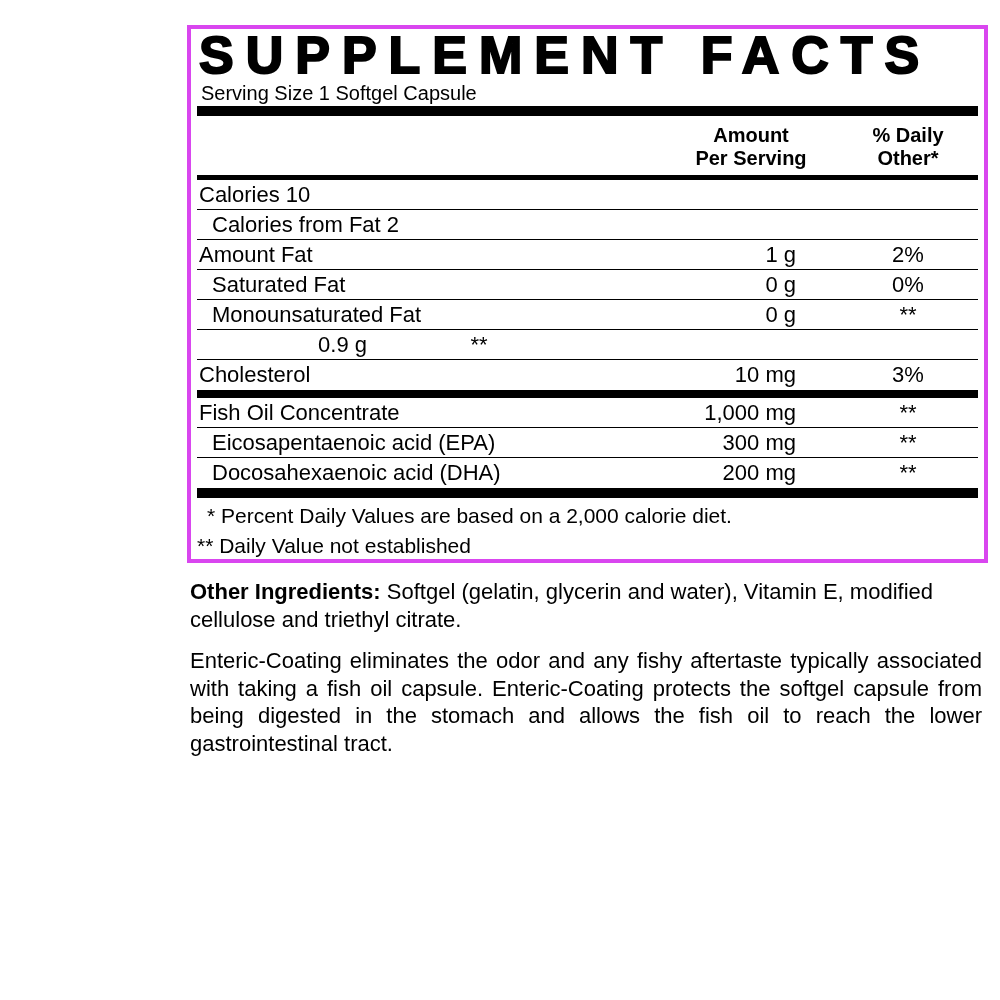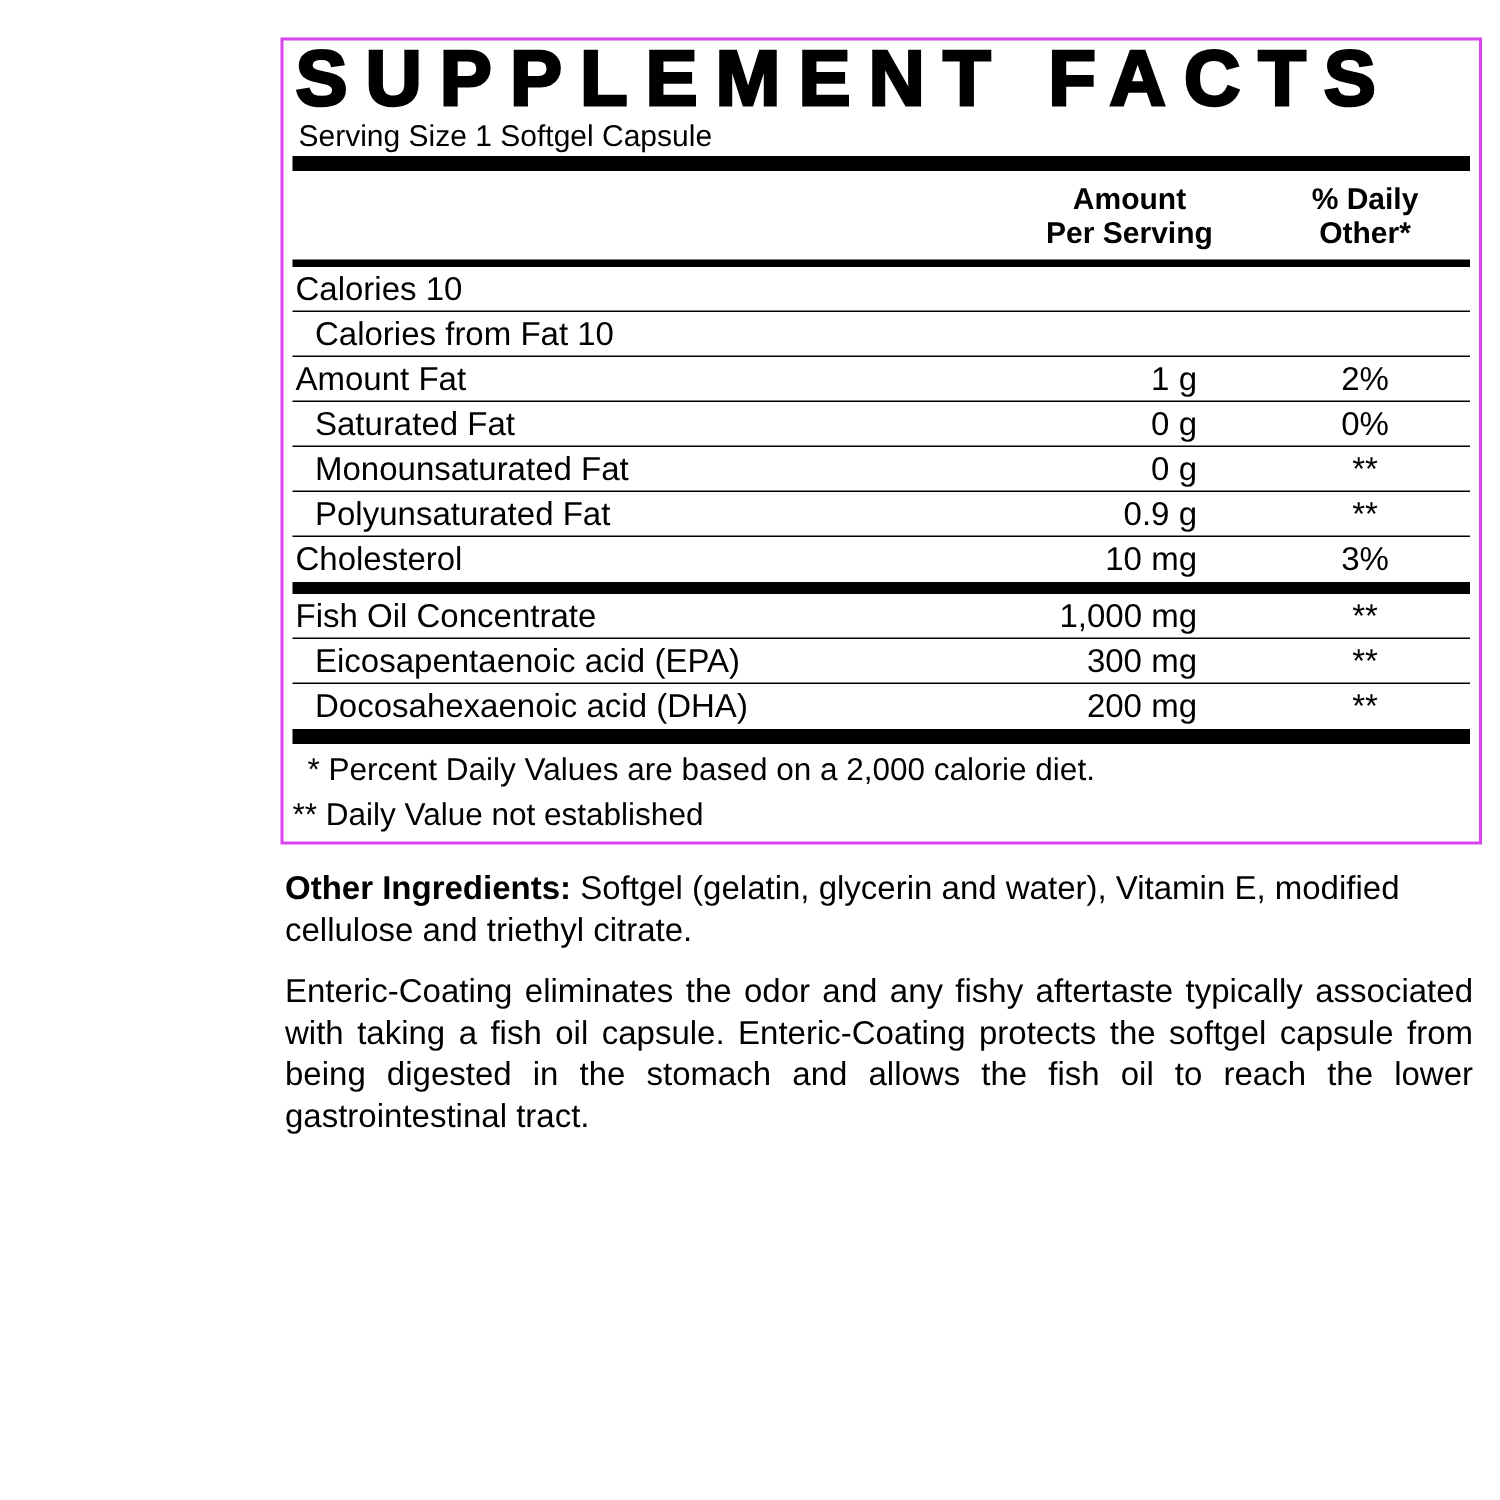--- a/index.html
+++ b/index.html
@@ -11,21 +11,21 @@
     font-family: "Liberation Sans", sans-serif;
     color: #000000;
   }
   .stage { position: relative; width: 1000px; height: 1000px; overflow: hidden; }
 
   
   .panel {
     position: absolute;
     left: 187px; top: 25px;
     width: 801px; height: 538px;
-    border: 2px solid #d946ef;
+    border: 4px solid #d946ef;
     box-sizing: border-box;
     padding: 0 6px;
     background: #fff;
   }
   .title {
     margin: 8px 0 0 2px;
     font-size: 52px;
     line-height: 37px;
     font-weight: bold;
     letter-spacing: 12px;
@@ -113,21 +113,21 @@
 
     <div class="bar bar-head"></div>
 
     <div class="row">
       <span class="c-name">Calories 10</span>
       <span class="c-amt"></span>
       <span class="c-dv"></span>
     </div>
 
     <div class="row indent">
-      <span class="c-name">Calories from Fat 10</span>
+      <span class="c-name">Calories from Fat 2</span>
       <span class="c-amt"></span>
       <span class="c-dv"></span>
     </div>
 
     <div class="row">
       <span class="c-name">Amount Fat</span>
       <span class="c-amt">1 g</span>
       <span class="c-dv">2%</span>
     </div>
 
@@ -137,21 +137,20 @@
       <span class="c-dv">0%</span>
     </div>
 
     <div class="row indent">
       <span class="c-name">Monounsaturated Fat</span>
       <span class="c-amt">0 g</span>
       <span class="c-dv">**</span>
     </div>
 
     <div class="row indent">
-      <span class="c-name">Polyunsaturated Fat</span>
       <span class="c-amt">0.9 g</span>
       <span class="c-dv">**</span>
     </div>
 
     <div class="row no-sep">
       <span class="c-name">Cholesterol</span>
       <span class="c-amt">10 mg</span>
       <span class="c-dv">3%</span>
     </div>
 

